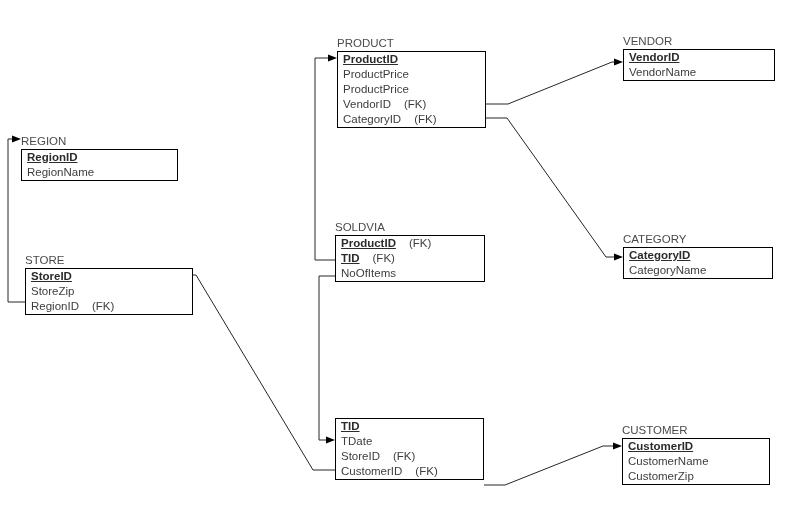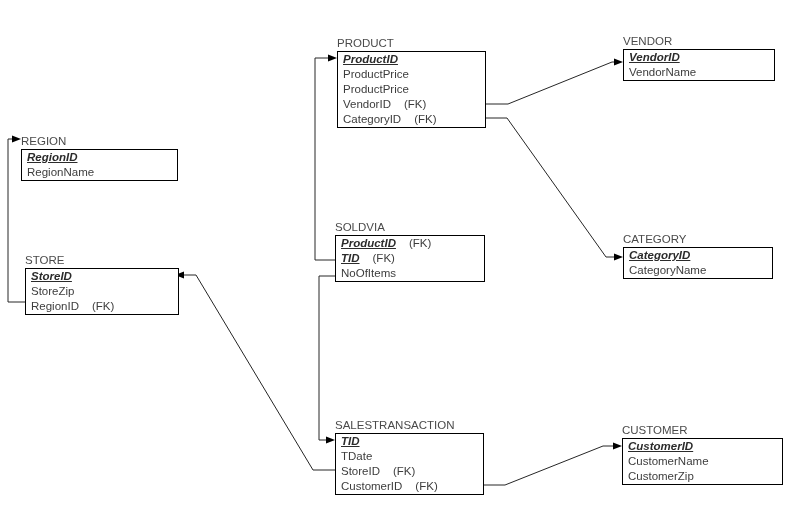--- a/index.html
+++ b/index.html
@@ -34,21 +34,20 @@
     line-height: 15px;
     font-size: 11.5px;
     padding-left: 5px;
     white-space: nowrap;
     color: #3d3d3d;
   }
   .attr-name.pk {
     font-weight: bold;
     text-decoration: underline;
     color: #2b2b2b;
-    font-style: italic;
   }
   .fk { margin-left: 13px; text-align: right; }
   polyline { fill: none; stroke: #262626; stroke-width: 1; }
   polygon { fill: #000000; stroke: none; }
 </style>
 </head>
 <body>
 
 <div id="canvas">
 
@@ -95,21 +94,21 @@
     <div class="entity-box">
       <div class="attr">
         <span class="attr-name pk">RegionID</span>
       </div>
       <div class="attr">
         <span class="attr-name">RegionName</span>
       </div>
     </div>
   </div>
 
-  <div class="entity" style="left:25px; top:253px; width:154px">
+  <div class="entity" style="left:25px; top:253px; width:168px">
     <div class="entity-title">STORE</div>
     <div class="entity-box">
       <div class="attr">
         <span class="attr-name pk">StoreID</span>
       </div>
       <div class="attr">
         <span class="attr-name">StoreZip</span>
       </div>
       <div class="attr">
         <span class="attr-name">RegionID</span><span class="fk">(FK)</span>
@@ -147,21 +146,20 @@
       <div class="attr">
         <span class="attr-name pk">TID</span><span class="fk">(FK)</span>
       </div>
       <div class="attr">
         <span class="attr-name">NoOfItems</span>
       </div>
     </div>
   </div>
 
   <div class="entity" style="left:335px; top:418px; width:149px">
-    <div class="entity-title">SALESTRANSACTION</div>
     <div class="entity-box">
       <div class="attr">
         <span class="attr-name pk">TID</span>
       </div>
       <div class="attr">
         <span class="attr-name">TDate</span>
       </div>
       <div class="attr">
         <span class="attr-name">StoreID</span><span class="fk">(FK)</span>
       </div>
@@ -188,21 +186,21 @@
     <div class="entity-box">
       <div class="attr">
         <span class="attr-name pk">CategoryID</span>
       </div>
       <div class="attr">
         <span class="attr-name">CategoryName</span>
       </div>
     </div>
   </div>
 
-  <div class="entity" style="left:622px; top:423px; width:161px">
+  <div class="entity" style="left:622px; top:423px; width:148px">
     <div class="entity-title">CUSTOMER</div>
     <div class="entity-box">
       <div class="attr">
         <span class="attr-name pk">CustomerID</span>
       </div>
       <div class="attr">
         <span class="attr-name">CustomerName</span>
       </div>
       <div class="attr">
         <span class="attr-name">CustomerZip</span>

